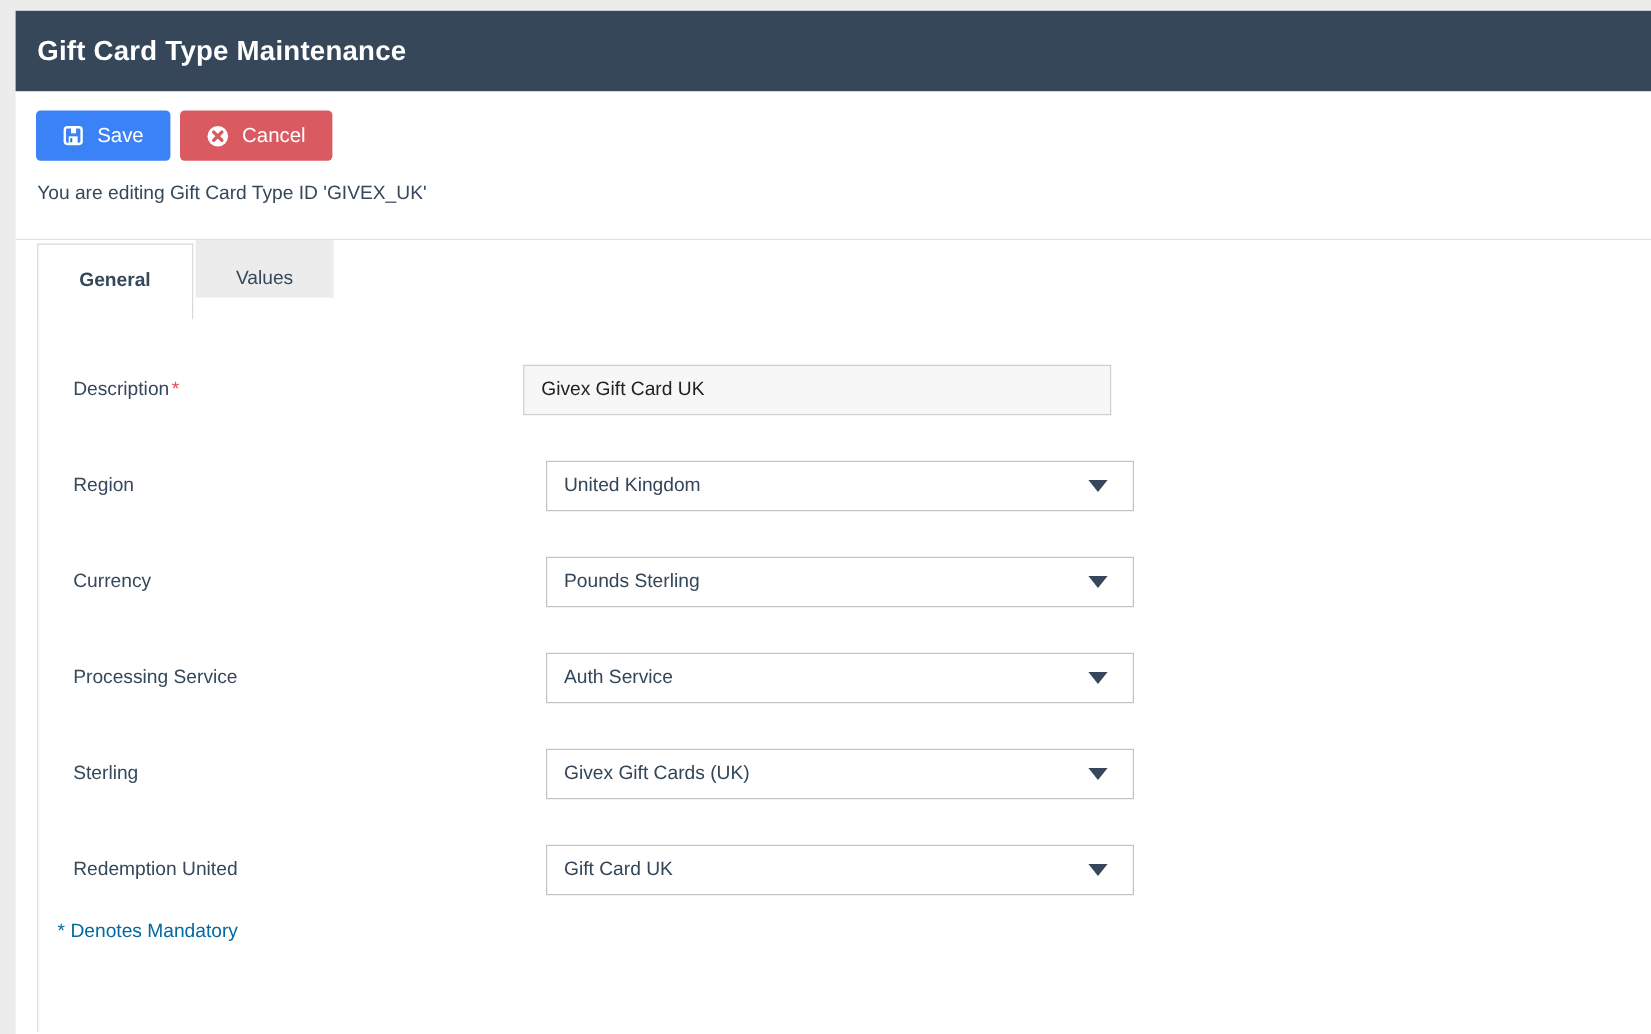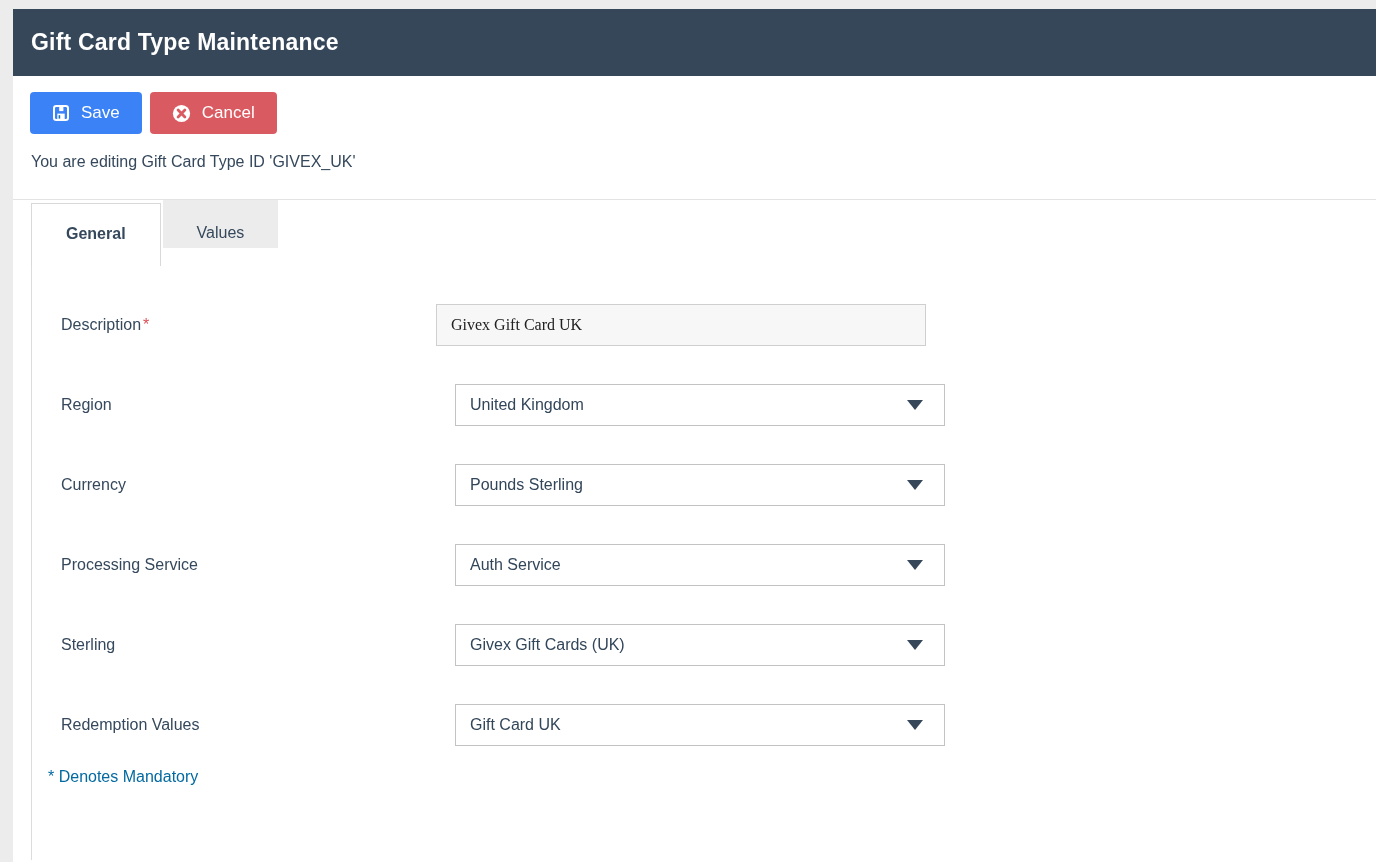--- a/index.html
+++ b/index.html
@@ -107,21 +107,21 @@
     font-size: 16px;
     color: #35485c;
   }
   .req { color: #dc4f57; margin-left: 2px; }
   .text-input {
     width: 490px;
     height: 42px;
     background: #f7f7f7;
     border: 1px solid #cfcfcf;
     padding: 0 14px;
-    font-family: Liberation Serif, serif;
+    font-family: Liberation Sans, sans-serif;
     font-size: 16px;
     color: #222222;
   }
   .select-box {
     width: 490px;
     height: 42px;
     background: #ffffff;
     border: 1px solid #c3c3c3;
     display: flex;
     align-items: center;
@@ -220,21 +220,21 @@
 
         <div class="form-row">
           <div class="field-label">Sterling</div>
           <div class="select-box">
             <span class="select-value">Givex Gift Cards (UK)</span>
             <span class="caret"></span>
           </div>
         </div>
 
         <div class="form-row">
-          <div class="field-label">Redemption Values</div>
+          <div class="field-label">Redemption United</div>
           <div class="select-box">
             <span class="select-value">Gift Card UK</span>
             <span class="caret"></span>
           </div>
         </div>
 
         <p class="mandatory">* Denotes Mandatory</p>
 
       </div>
     </div>

